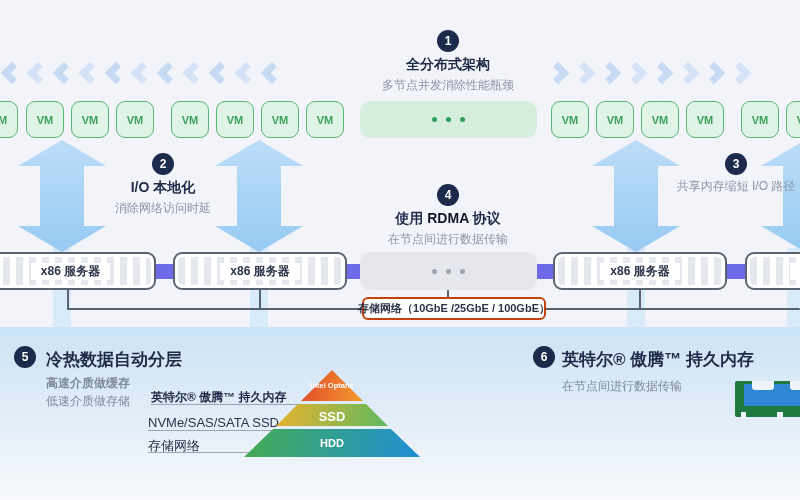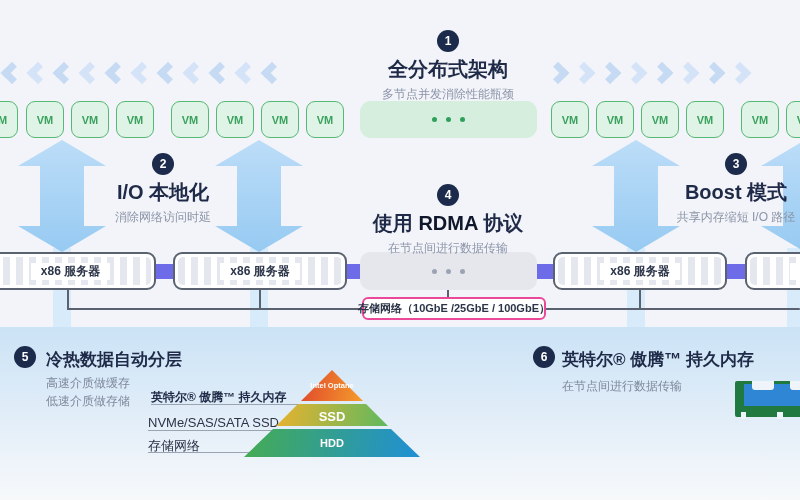--- a/index.html
+++ b/index.html
@@ -9,21 +9,21 @@
   
   .chevrow { position:absolute; top:56px; height:34px; display:flex; align-items:center; z-index:1; }
   .chev { width:16px; height:16px; border-left:7px solid #C6DBF3; border-bottom:7px solid #C6DBF3; flex:none; }
   .chev:nth-child(even){ border-color:#D4E3F7; }
   .chev.left  { transform:rotate(45deg);  margin-right:10px; }
   .chev.right { transform:rotate(225deg); margin-right:10px; }
 
   
   .step { position:absolute; width:200px; display:flex; flex-direction:column; align-items:center; z-index:6; }
   .badge { width:22px; height:22px; border-radius:50%; background:#1C2B4B; color:#fff; font-size:12px; font-weight:bold; display:flex; align-items:center; justify-content:center; flex:none; }
-  .title { margin-top:4px; font-size:20px; font-weight:bold; color:#1E2A47; white-space:nowrap; }
+  .title { margin-top:4px; font-size:14px; font-weight:bold; color:#1E2A47; white-space:nowrap; }
   .subtitle { margin-top:3px; font-size:12px; color:#8A94A8; white-space:nowrap; }
   .accent { color:#0f172a; }
 
   
   .vm { position:absolute; top:101px; width:38px; height:37px; background:#DFF4E6; border:1.5px solid #55B873; border-radius:9px; color:#3AA25D; font-size:11px; font-weight:bold; display:flex; align-items:center; justify-content:center; z-index:2; }
   .pill { position:absolute; top:101px; height:37px; border-radius:11px; display:flex; align-items:center; justify-content:center; gap:9px; z-index:2; }
   .pill.green { left:360px; width:177px; background:#D5EEDD; }
   .dot { width:5px; height:5px; border-radius:50%; }
   .dot.green { background:#2FA05A; }
   .dot.gray { background:#9CA3B2; }
@@ -35,21 +35,21 @@
   
   .server { position:absolute; top:252px; height:38px; background:#fff; border:2px solid #5A6270; border-radius:9px; padding:3px; z-index:3; }
   .server-inner { height:100%; border-radius:5px; background:repeating-linear-gradient(90deg,#E4E7EE 0 7px,#fff 7px 13px); display:flex; align-items:center; justify-content:center; }
   .server-label { background:#fff; padding:0 10px; font-size:12px; font-weight:bold; color:#2B3448; white-space:nowrap; }
   .conn { position:absolute; top:264px; height:15px; background:#6E6BE8; z-index:2; }
   .grayblock { position:absolute; left:360px; top:252px; width:177px; height:38px; background:#E5E7ED; border-radius:10px; display:flex; align-items:center; justify-content:center; gap:9px; z-index:3; }
 
   
   .stub { position:absolute; top:290px; width:2px; height:20px; background:#5A6270; z-index:1; }
   .hline { position:absolute; left:67px; top:308px; width:733px; height:2px; background:#5A6270; border-radius:2px; z-index:1; }
-  .netlabel { position:absolute; left:362px; top:297px; width:184px; height:23px; background:#fff; border:2px solid #ec4899; border-radius:6px; display:flex; align-items:center; justify-content:center; font-size:11px; font-weight:bold; color:#2B3448; white-space:nowrap; z-index:5; }
+  .netlabel { position:absolute; left:362px; top:297px; width:184px; height:23px; background:#fff; border:2px solid #c2410c; border-radius:6px; display:flex; align-items:center; justify-content:center; font-size:11px; font-weight:bold; color:#2B3448; white-space:nowrap; z-index:5; }
 
   
   .panel { position:absolute; left:0; top:327px; width:800px; height:173px; background:linear-gradient(180deg,#CBE3F6 0%,#E3EEF8 55%,#F7F9FB 100%); z-index:4; }
   .p-abs { position:absolute; z-index:6; }
   .p-title { font-size:17px; font-weight:bold; color:#1E2A47; white-space:nowrap; }
   .p-sub { font-size:12px; color:#7E899C; line-height:18px; white-space:nowrap; }
   .side1 { font-size:12px; font-weight:bold; color:#1E2A47; white-space:nowrap; }
   .side2 { font-size:13px; color:#2B3448; white-space:nowrap; }
   .lbl-line { position:absolute; height:1px; background:#9AA4B2; z-index:6; }
 
@@ -168,21 +168,20 @@
   <div class="vm" style="left:786px;">VM</div>
 
   <div class="step" style="left:63px; top:153px;">
     <div class="badge">2</div>
     <div class="title">I/O 本地化</div>
     <div class="subtitle">消除网络访问时延</div>
   </div>
 
   <div class="step" style="left:636px; top:153px;">
     <div class="badge">3</div>
-    <div class="title">Boost 模式</div>
     <div class="subtitle">共享内存缩短 I/O 路径</div>
   </div>
 
   <div class="step" style="left:348px; top:184px;">
     <div class="badge">4</div>
     <div class="title"><span>使用 </span><span class="accent">RDMA</span><span> 协议</span></div>
     <div class="subtitle">在节点间进行数据传输</div>
   </div>
 
   <div class="conn" style="left:150px; width:28px;"></div>
@@ -220,21 +219,21 @@
   <div class="stub" style="left:259px;"></div>
   <div class="stub" style="left:447px;"></div>
   <div class="stub" style="left:639px;"></div>
   <div class="hline"></div>
   <div class="netlabel">存储网络（10GbE /25GbE / 100GbE）</div>
 
   <div class="panel"></div>
 
   <div class="p-abs badge" style="left:14px; top:346px;">5</div>
   <div class="p-abs p-title" style="left:46px; top:348px;">冷热数据自动分层</div>
-  <div class="p-abs p-sub" style="left:46px; top:374px;">高速介质做缓存</div>
+  <div class="p-abs p-sub" style="left:46px; top:374px;font-weight:bold;">高速介质做缓存</div>
   <div class="p-abs p-sub" style="left:46px; top:392px;">低速介质做存储</div>
 
   <div class="p-abs side1" style="left:151px; top:389px;">英特尔® 傲腾™ 持久内存</div>
   <div class="lbl-line" style="left:151px; top:404px; width:149px;"></div>
   <div class="p-abs side2" style="left:148px; top:415px;">NVMe/SAS/SATA SSD</div>
   <div class="lbl-line" style="left:148px; top:430px; width:125px;"></div>
   <div class="p-abs side2" style="left:148px; top:437px;">存储网络</div>
   <div class="lbl-line" style="left:148px; top:452px; width:102px;"></div>
 
   <div class="tier tier1"></div>

